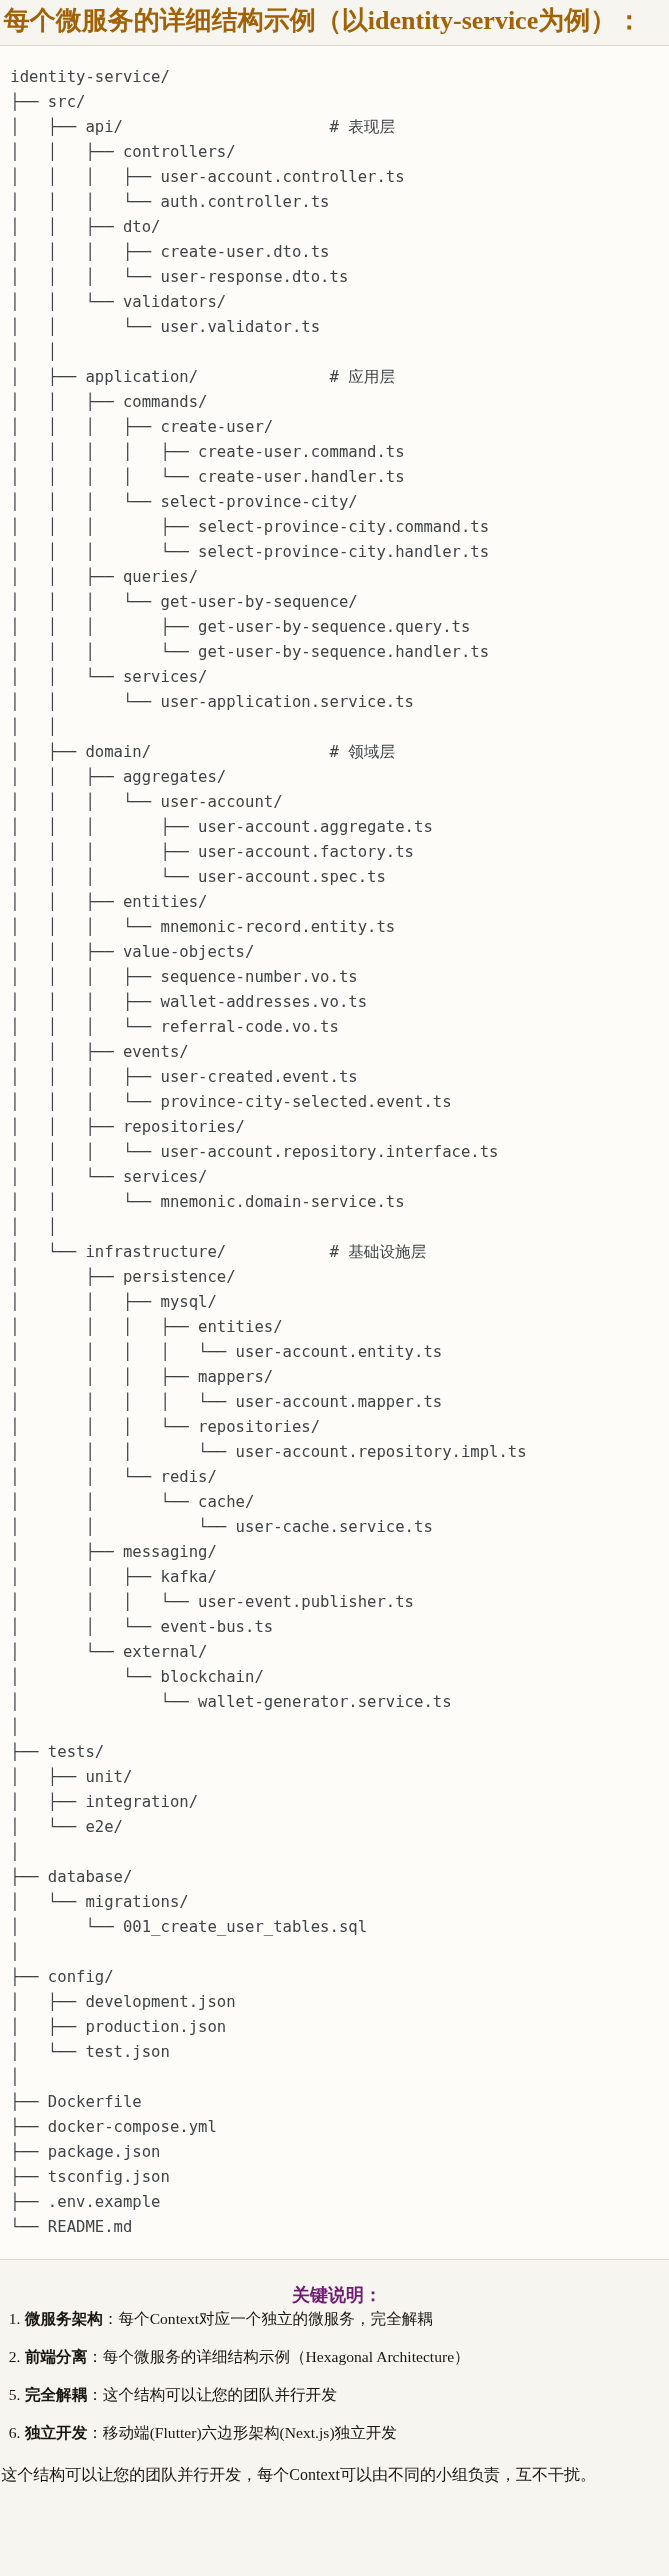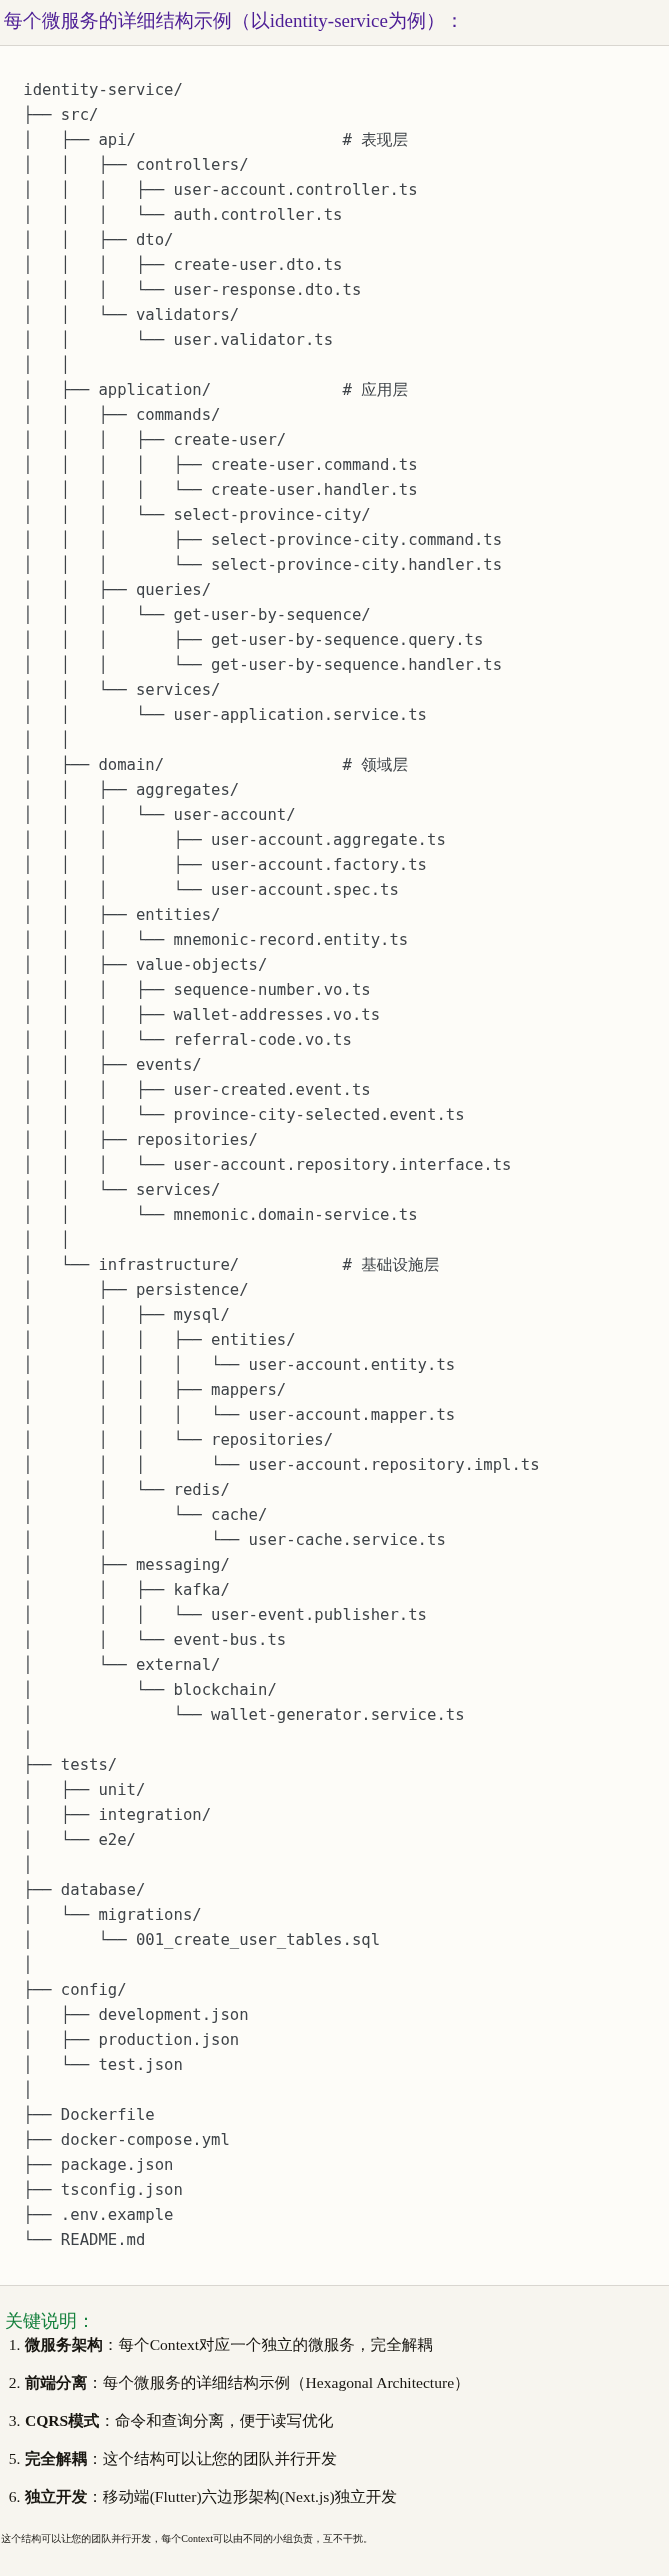--- a/index.html
+++ b/index.html
@@ -13,69 +13,70 @@
   *{box-sizing:border-box;}
   html,body{margin:0;padding:0;}
   body{
     width:669px;
     background:var(--page-bg);
     color:var(--text);
     font-family:"Liberation Serif","DejaVu Serif",serif;
     padding-bottom:13.8px;
   }
   .page-title{
-    font-size:19px;
-    font-weight:normal;
+    font-size:26px;
+    font-weight:bold;
     line-height:26px;
     margin:8.1px 0 11.3px 3.8px;
-    color:#4c1d95;
+    color:#a16207;
   }
   .code-block{
     background:var(--code-bg);
     border-top:1.3px solid var(--border);
     border-bottom:1.3px solid var(--border);
     padding:15px 6.3px;
     width:100%;
     overflow:hidden;
   }
   pre.tree{
-    margin:17px;
+    margin:4px;
     font-family:"DejaVu Sans Mono","Liberation Mono",monospace;
     font-size:15.6px;
     line-height:25px;
     color:var(--code-text);
     white-space:pre;
   }
   .notes{
     padding:0;
   }
   .notes-heading{
     font-size:18px;
-    font-weight:normal;
+    font-weight:bold;
     line-height:25px;
     margin:22.5px 0 0 5px;
-    color:#15803d;
+    color:#701a75;
+    text-align:center;
   }
   .notes-list{
     margin-top:0;
   }
   .note-item{
     font-size:15.6px;
     line-height:21px;
     margin:0 0 17px 8.8px;
     color:#181611;
   }
   .note-item .num{
     margin-right:4.4px;
   }
   .note-item .label{
     font-weight:bold;
   }
   .footer-text{
-    font-size:10px;
+    font-size:16px;
     line-height:21px;
     margin:21px 0 0 1.3px;
     color:#181611;
   }
 </style>
 </head>
 <body>
 
 <h1 class="page-title">每个微服务的详细结构示例（以identity-service为例）：</h1>
 
@@ -173,23 +174,20 @@
   <h2 class="notes-heading">关键说明：</h2>
 
   <div class="notes-list">
     <div class="note-item">
       <span class="num">1.</span><span class="label">微服务架构</span><span class="text">：每个Context对应一个独立的微服务，完全解耦</span>
     </div>
     <div class="note-item">
       <span class="num">2.</span><span class="label">前端分离</span><span class="text">：每个微服务的详细结构示例（Hexagonal Architecture）</span>
     </div>
     <div class="note-item">
-      <span class="num">3.</span><span class="label">CQRS模式</span><span class="text">：命令和查询分离，便于读写优化</span>
-    </div>
-    <div class="note-item">
       <span class="num">5.</span><span class="label">完全解耦</span><span class="text">：这个结构可以让您的团队并行开发</span>
     </div>
     <div class="note-item">
       <span class="num">6.</span><span class="label">独立开发</span><span class="text">：移动端(Flutter)六边形架构(Next.js)独立开发</span>
     </div>
   </div>
 
   <p class="footer-text">这个结构可以让您的团队并行开发，每个Context可以由不同的小组负责，互不干扰。</p>
 </div>
 

